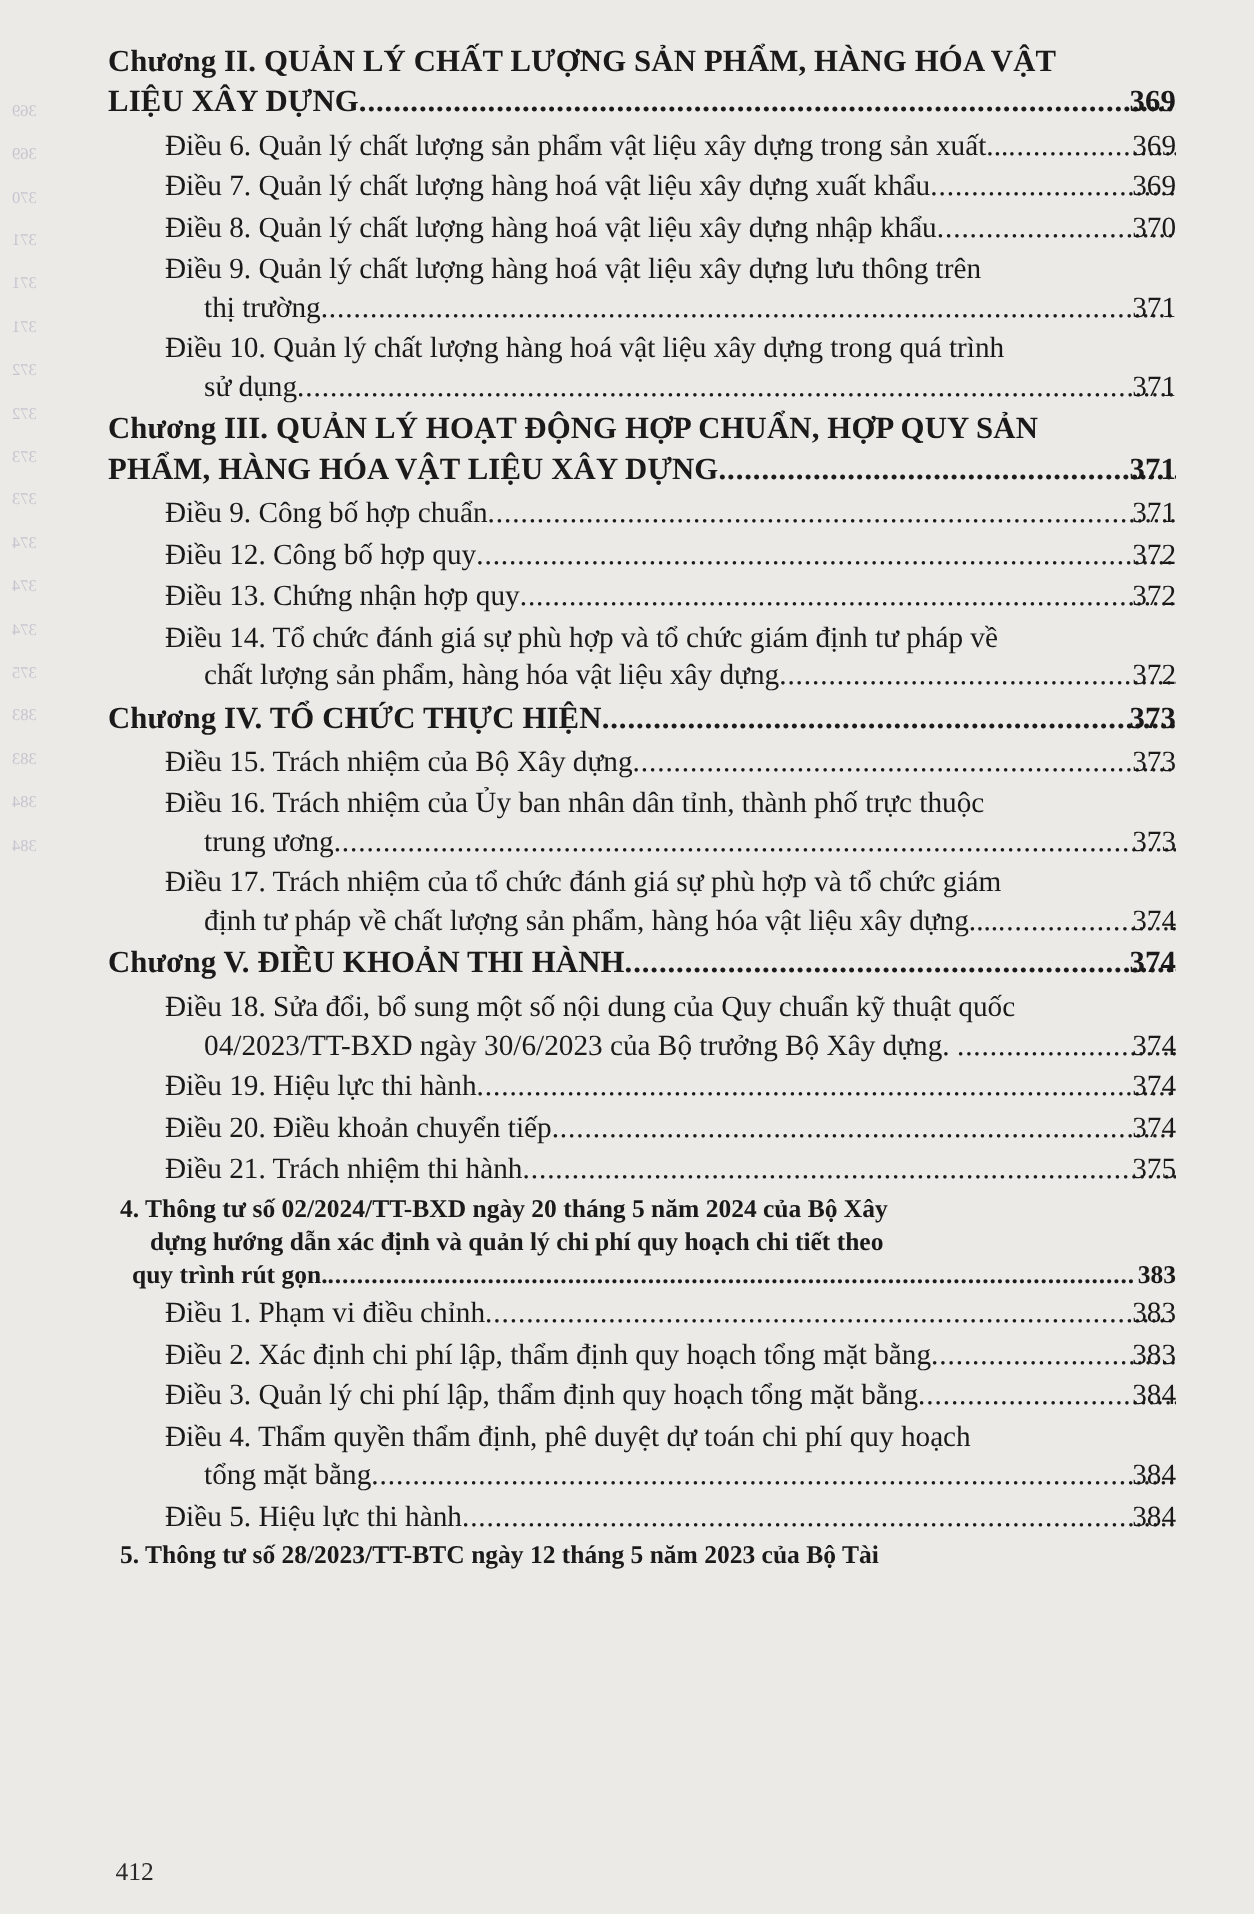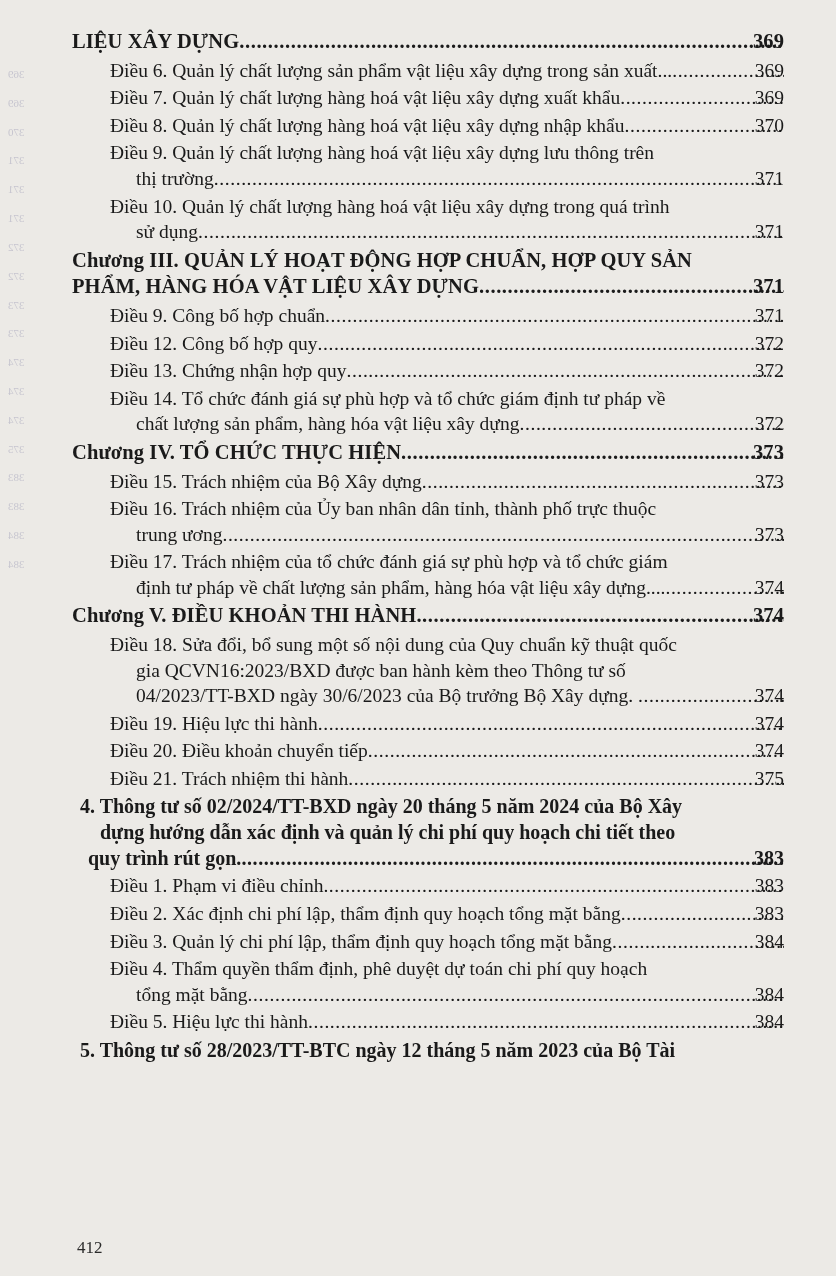--- a/index.html
+++ b/index.html
@@ -57,21 +57,21 @@
   
   .art {
     font-size: 19.5px;
     padding-left: 48px;
     text-indent: 0;
   }
 
   
   .sect {
     font-weight: bold;
-    font-size: 20px;
+    font-size: 17px;
     padding-left: 18px;
     margin-bottom: 2px;
     line-height: 1.3;
   }
   .sect .l2 { display: block; padding-left: 8px; }
 
   .dots {
     letter-spacing: 0.6px;
   }
 
@@ -124,20 +124,21 @@
     <div>374</div>
       <div>375</div>
       <div>383</div>
       <div>383</div>
       <div>384</div>
       <div>384</div>
   </div>
 
   <div class="toc" id="toc">
       <div class="entry chap">
+        <span class="blockline l1"><span class="txt">Chương II. QUẢN LÝ CHẤT LƯỢNG SẢN PHẨM, HÀNG HÓA  VẬT</span></span>
         <span class="blockline l2" style="overflow: hidden; white-space: nowrap;"><span class="pg">369</span><span class="txt">LIỆU XÂY DỰNG</span><span class="dots leader">...............................................................................................................</span></span>
       </div>
       <div class="entry art">
         <span class="blockline l1" style="overflow: hidden; white-space: nowrap;"><span class="pg">369</span><span class="txt">Điều 6. Quản lý chất lượng sản phẩm vật liệu xây dựng trong sản xuất...</span><span class="dots leader">...............................................................................................................</span></span>
       </div>
       <div class="entry art">
         <span class="blockline l1" style="overflow: hidden; white-space: nowrap;"><span class="pg">369</span><span class="txt">Điều 7. Quản lý chất lượng hàng hoá vật liệu xây dựng xuất khẩu</span><span class="dots leader">...............................................................................................................</span></span>
       </div>
       <div class="entry art">
         <span class="blockline l1" style="overflow: hidden; white-space: nowrap;"><span class="pg">370</span><span class="txt">Điều 8. Quản lý chất lượng hàng hoá vật liệu xây dựng nhập khẩu</span><span class="dots leader">...............................................................................................................</span></span>
@@ -179,21 +180,20 @@
       </div>
       <div class="entry art">
         <span class="blockline l1"><span class="txt">Điều 17. Trách nhiệm của tổ chức đánh giá sự phù hợp và tổ chức giám</span></span>
         <span class="blockline l2" style="padding-left: 26px; overflow: hidden; white-space: nowrap;"><span class="pg">374</span><span class="txt">định tư pháp về chất lượng sản phẩm, hàng hóa vật liệu xây dựng....</span><span class="dots leader">...............................................................................................................</span></span>
       </div>
       <div class="entry chap">
         <span class="blockline l1" style="overflow: hidden; white-space: nowrap;"><span class="pg">374</span><span class="txt">Chương V. ĐIỀU KHOẢN THI HÀNH</span><span class="dots leader">...............................................................................................................</span></span>
       </div>
       <div class="entry art">
         <span class="blockline l1"><span class="txt">Điều 18. Sửa đổi, bổ sung một số nội dung của Quy chuẩn kỹ thuật quốc</span></span>
-        <span class="blockline l2" style="padding-left: 26px;"><span class="txt">gia  QCVN16:2023/BXD  được  ban  hành  kèm  theo  Thông  tư  số</span></span>
         <span class="blockline l2" style="padding-left: 26px; overflow: hidden; white-space: nowrap;"><span class="pg">374</span><span class="txt">04/2023/TT-BXD ngày 30/6/2023 của Bộ trưởng Bộ Xây dựng. </span><span class="dots leader">...............................................................................................................</span></span>
       </div>
       <div class="entry art">
         <span class="blockline l1" style="overflow: hidden; white-space: nowrap;"><span class="pg">374</span><span class="txt">Điều 19. Hiệu lực thi hành</span><span class="dots leader">...............................................................................................................</span></span>
       </div>
       <div class="entry art">
         <span class="blockline l1" style="overflow: hidden; white-space: nowrap;"><span class="pg">374</span><span class="txt">Điều 20. Điều khoản chuyển tiếp</span><span class="dots leader">...............................................................................................................</span></span>
       </div>
       <div class="entry art">
         <span class="blockline l1" style="overflow: hidden; white-space: nowrap;"><span class="pg">375</span><span class="txt">Điều 21. Trách nhiệm thi hành</span><span class="dots leader">...............................................................................................................</span></span>

